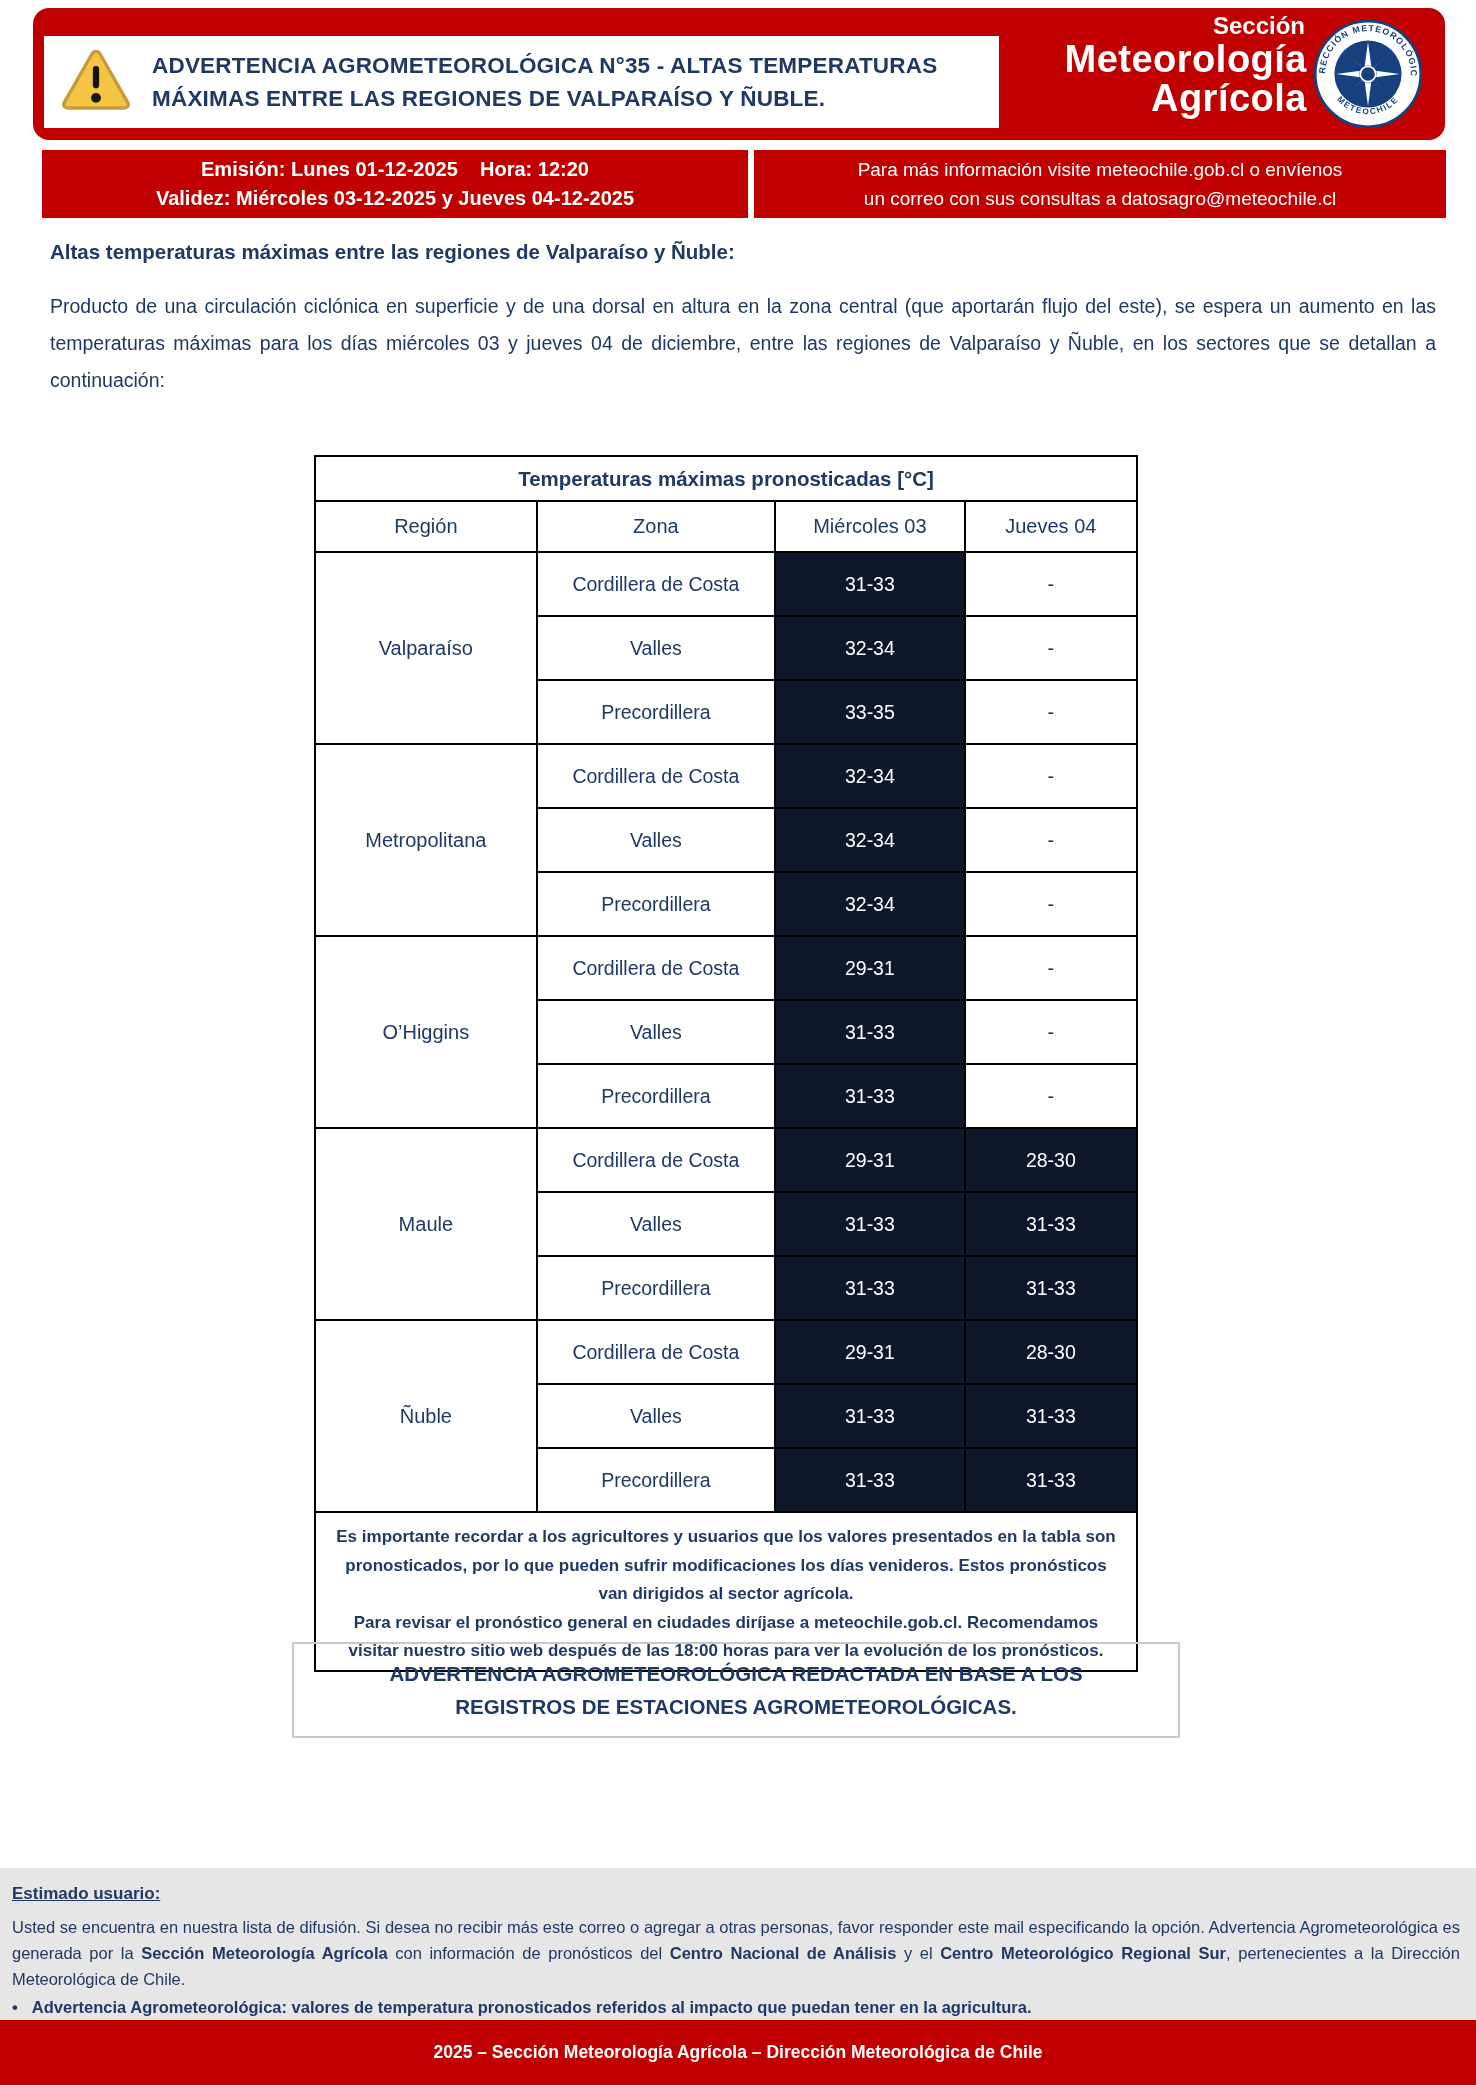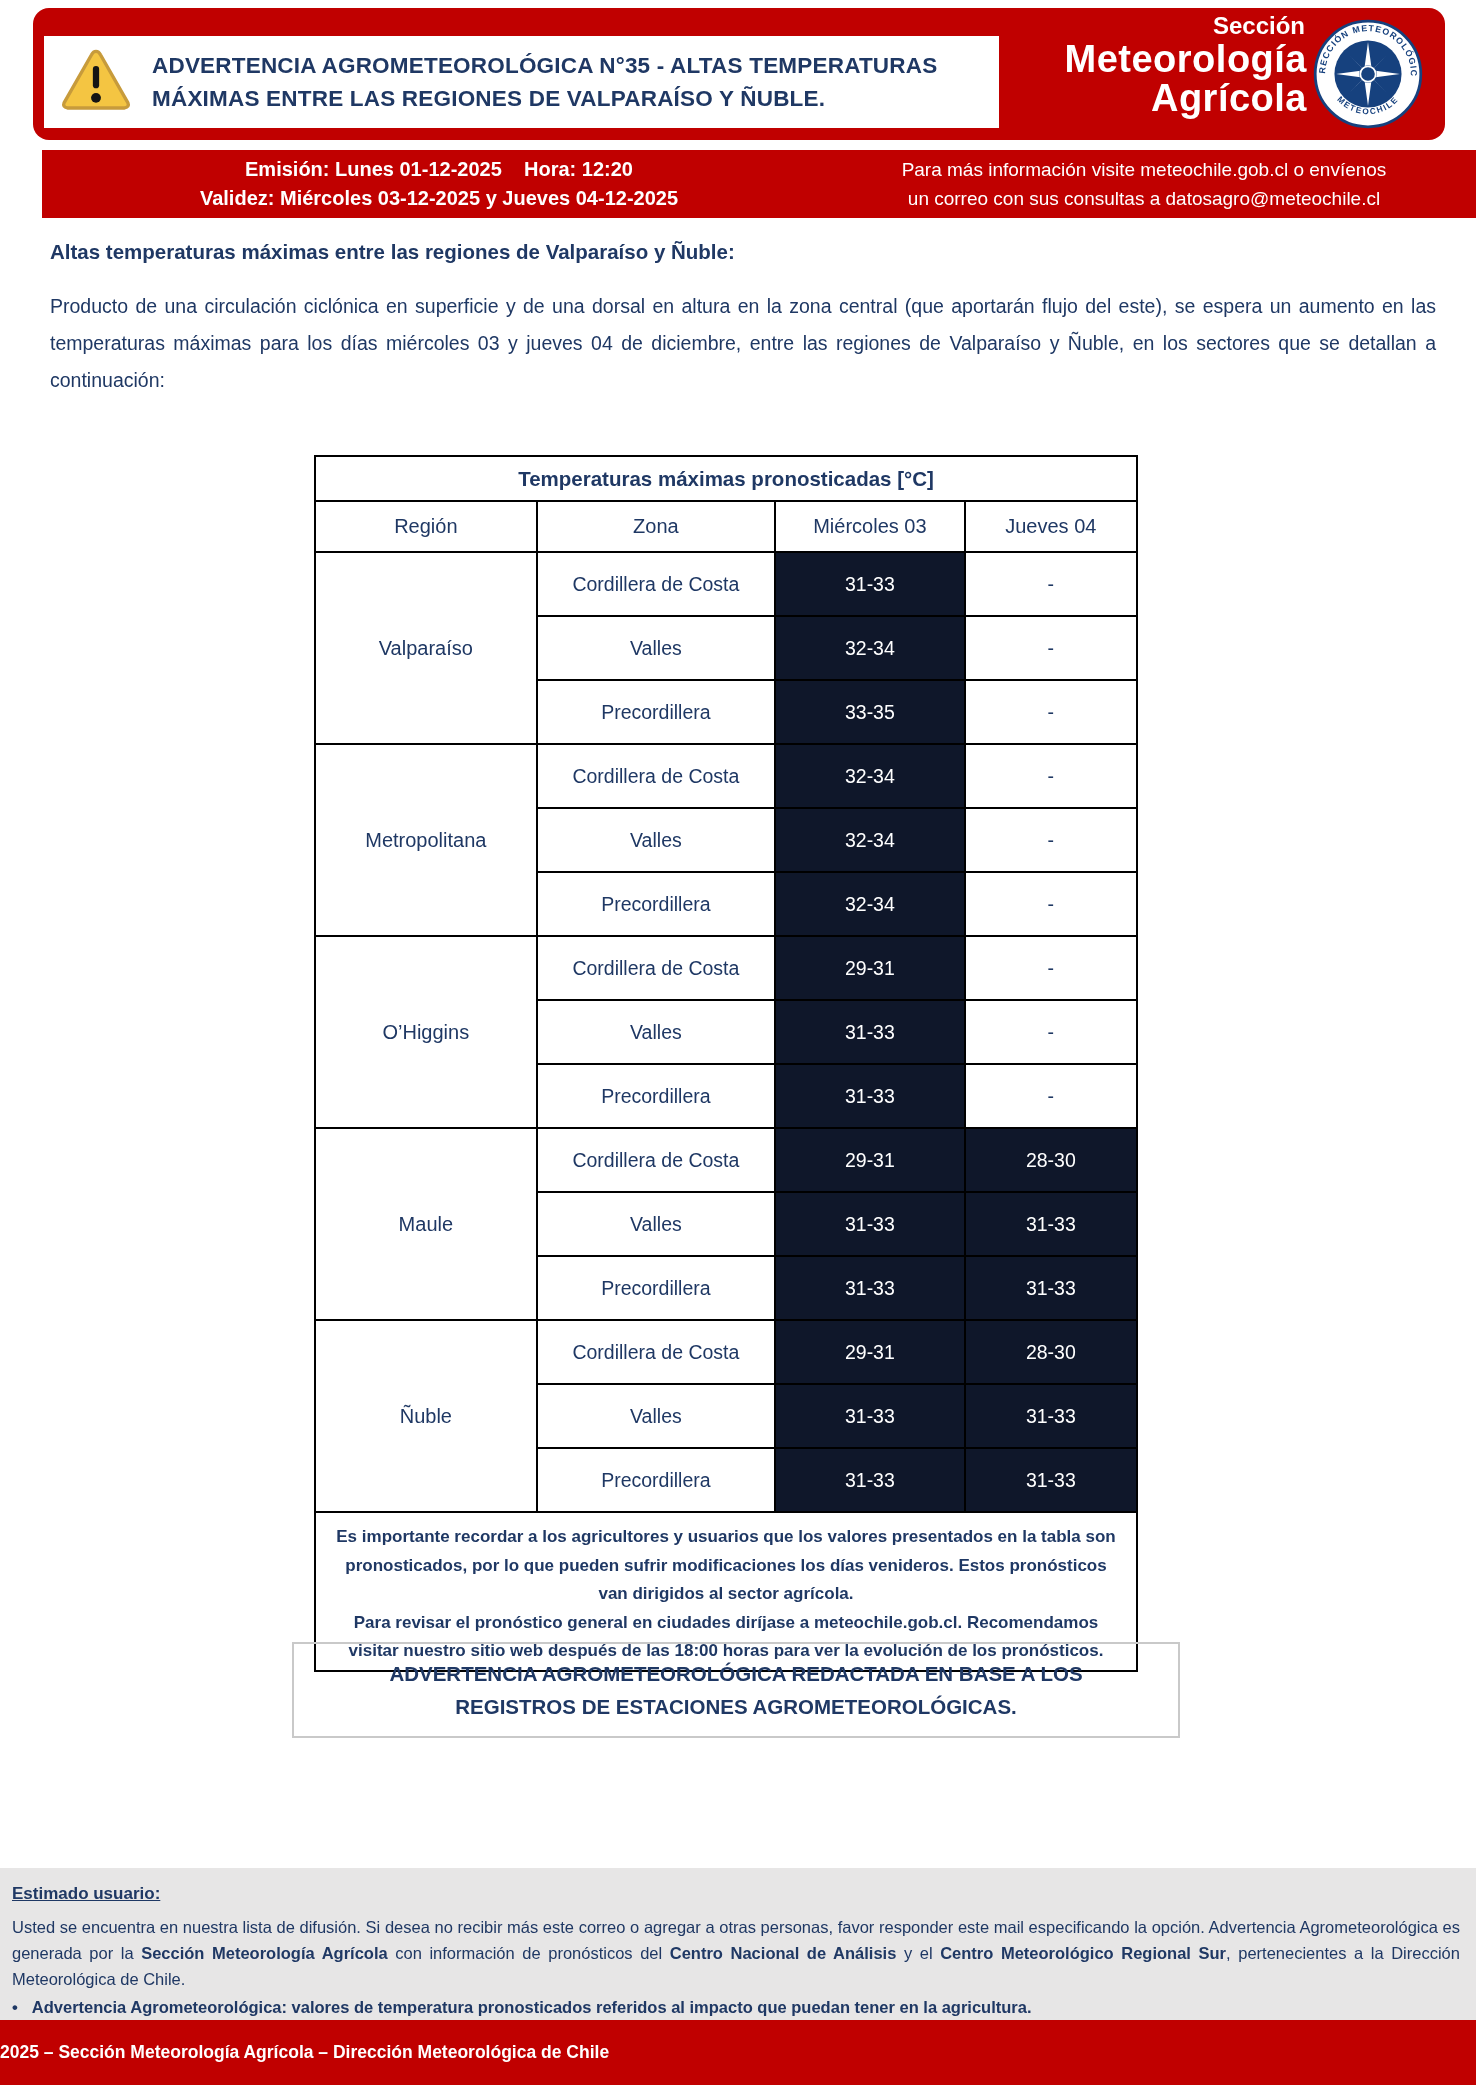--- a/index.html
+++ b/index.html
@@ -14,21 +14,21 @@
     display:flex;align-items:center;gap:20px;padding-left:16px;}
   .title-text{color:#1F3864;font-weight:bold;font-size:22.5px;line-height:33px;letter-spacing:.2px;}
   .logo-block{position:absolute;right:138px;top:6px;text-align:right;color:#ffffff;line-height:1;}
   .logo-seccion{font-weight:bold;font-size:24px;margin-bottom:2px;margin-right:2px;}
   .logo-met{font-weight:bold;font-size:38px;letter-spacing:.5px;}
   .logo-agr{font-weight:bold;font-size:38px;letter-spacing:.5px;margin-top:1px;}
   .emblem{position:absolute;right:22px;top:11px;width:110px;height:110px;}
 
   
   .bar{position:absolute;top:150px;height:68px;background:#C00000;color:#ffffff;
-    display:flex;flex-direction:column;justify-content:center;align-items:center;text-align:center;padding-left:44px;}
+    display:flex;flex-direction:column;justify-content:center;align-items:center;text-align:center;}
   .bar-left{left:42px;width:706px;font-weight:bold;font-size:20px;line-height:29px;}
   .bar-right{left:754px;width:692px;font-size:19px;line-height:29px;}
 
   
   .main-heading{position:absolute;left:50px;top:240px;width:1380px;
     color:#1F3864;font-weight:bold;font-size:20.5px;}
   .intro{position:absolute;left:50px;top:288px;width:1386px;
     color:#1F3864;font-size:19.5px;line-height:37px;text-align:justify;}
 
   
@@ -53,21 +53,21 @@
   
   .user-note{position:absolute;left:0;top:1868px;width:1476px;height:180px;box-sizing:border-box;
     background:#E7E6E6;color:#1F3864;padding:16px 16px 0 12px;}
   .salutation{font-weight:bold;font-size:17px;text-decoration:underline;margin-bottom:10px;}
   .user-par{font-size:16.5px;line-height:26px;text-align:justify;}
   .bullet-line{font-size:16.5px;line-height:26px;font-weight:bold;display:flex;gap:14px;margin-top:2px;}
   .bullet-dot{font-weight:bold;}
 
   
   .footer-bar{position:absolute;left:0;top:2020px;width:1476px;height:65px;background:#C00000;
-    color:#ffffff;font-weight:bold;font-size:17.5px;display:flex;align-items:center;}
+    color:#ffffff;font-weight:bold;font-size:17.5px;display:flex;align-items:center;justify-content:center;}
 </style>
 </head>
 <body>
 
 <div id="page">
 
   <div class="header-red">
     <div class="title-box">
       <span>
         <svg viewBox="0 0 64 58" width="72" height="65">

